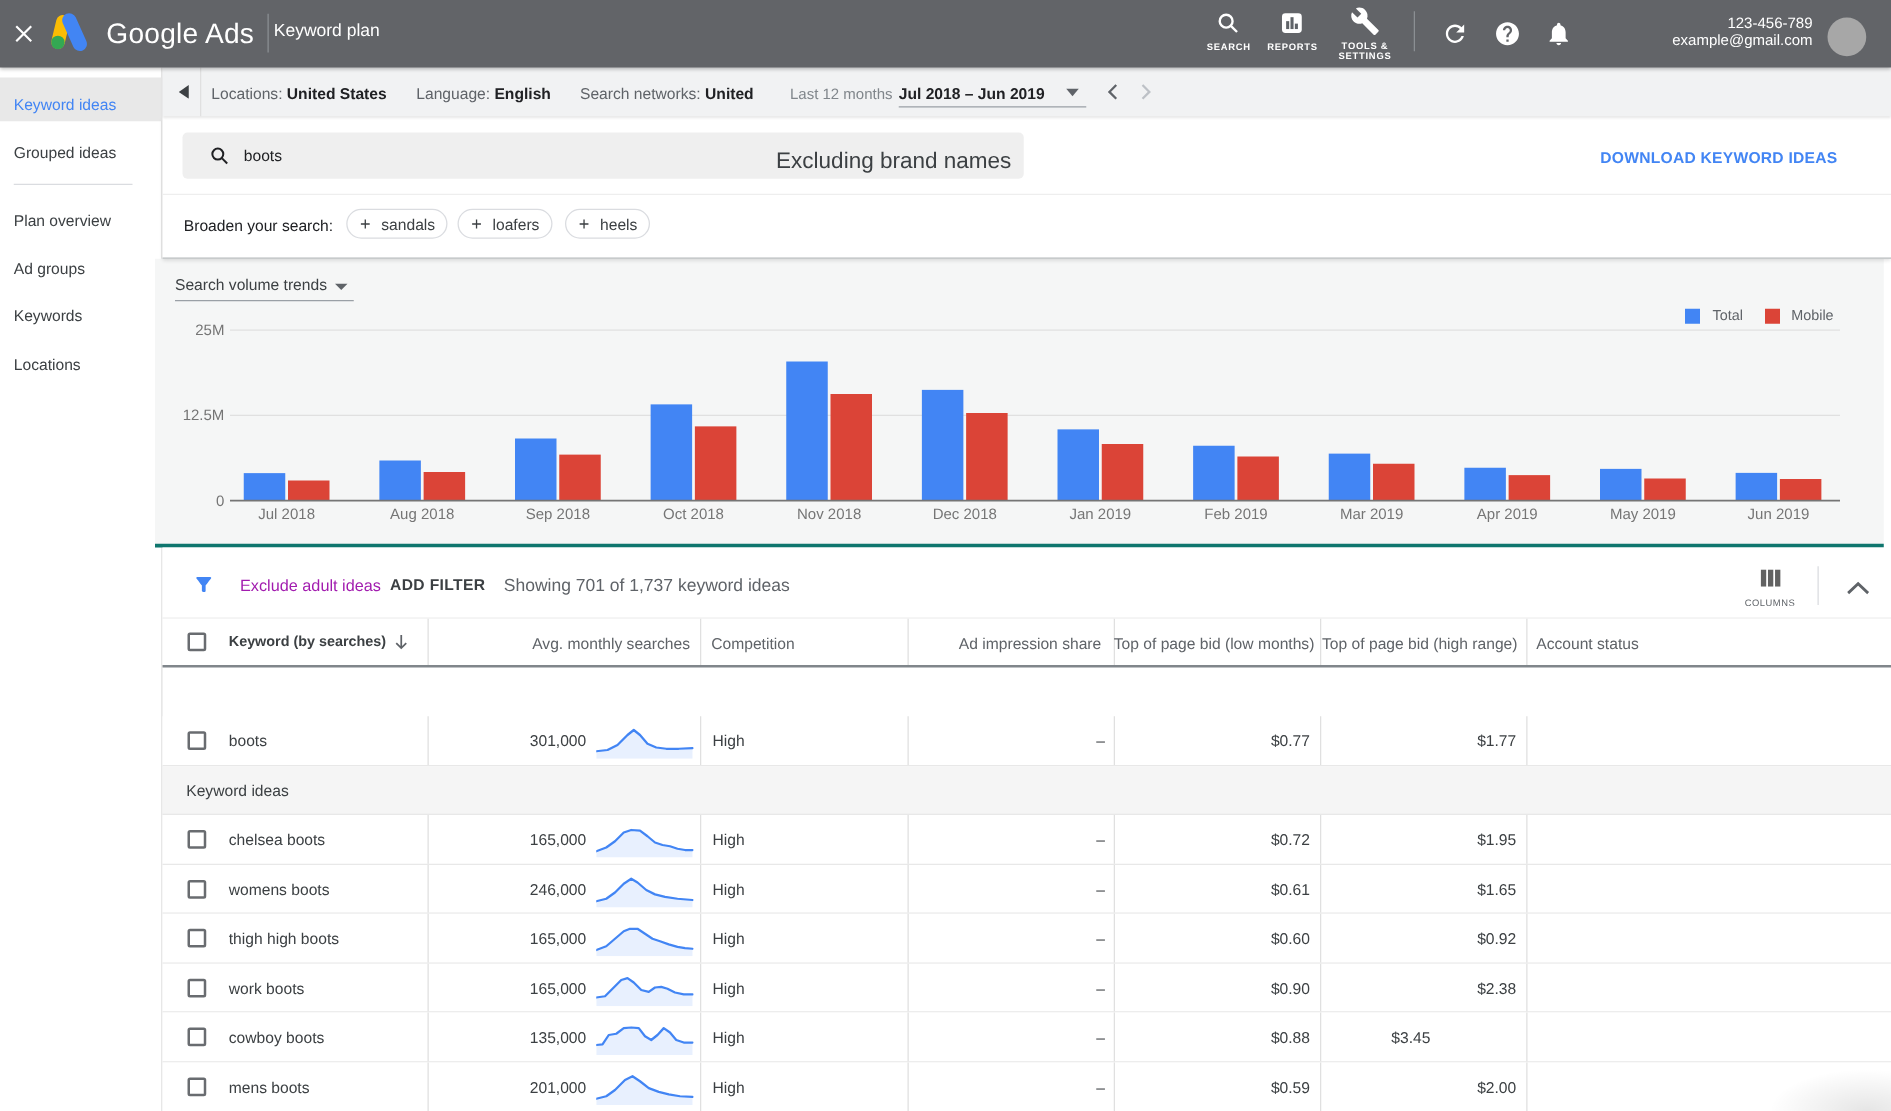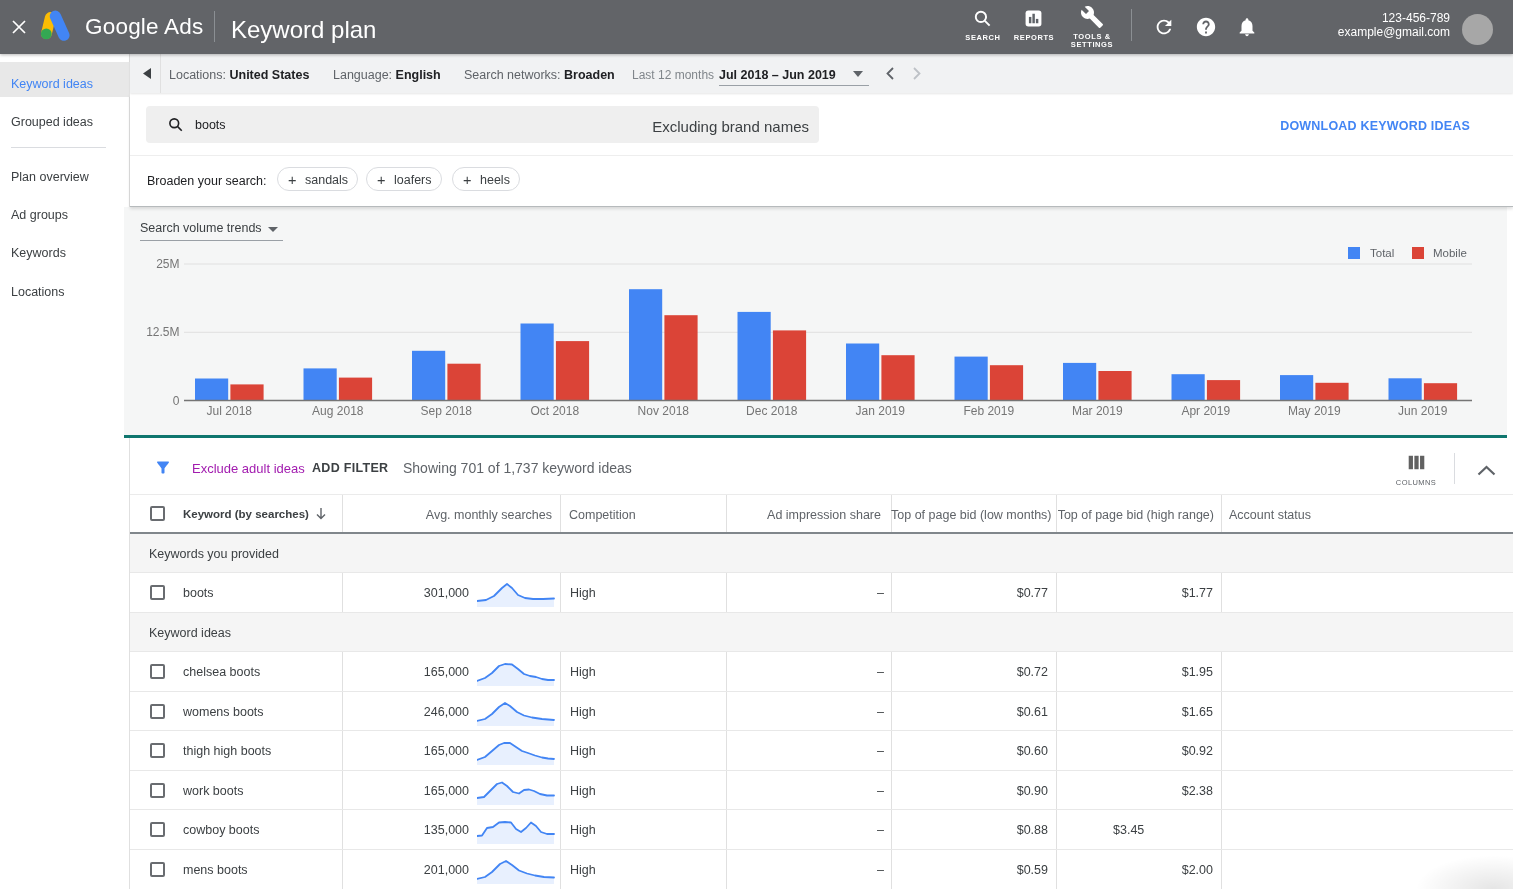--- a/index.html
+++ b/index.html
@@ -41,21 +41,21 @@
   <svg class="abs" style="left:12px;top:20px" width="14" height="14" viewBox="0 0 14 14">
     <path d="M1 1 L13 13 M13 1 L1 13" stroke="#fff" stroke-width="1.7"></path>
   </svg>
   <svg class="abs" style="left:41px;top:10px" width="30" height="32" viewBox="0 0 30 32">
     <line x1="9.3" y1="7.5" x2="5.4" y2="23.7" stroke="#fbbc04" stroke-width="10.8" stroke-linecap="round"></line>
     <circle cx="5.3" cy="23.9" r="5.4" fill="#34a853"></circle>
     <line x1="14.4" y1="6.2" x2="22.9" y2="25.2" stroke="#4285f4" stroke-width="11.3" stroke-linecap="round"></line>
   </svg>
   <div class="t ttl" style="left:85px;top:14px;font-size:22.5px;letter-spacing:0.2px;">Google Ads</div>
   <div class="abs" style="left:214px;top:11px;width:1px;height:31px;background:#8b8f93;"></div>
-  <div class="t ttl" style="left:231px;top:16px;font-size:24px;">Keyword plan</div>
+  <div class="t ttl" style="left:219px;top:16px;font-size:14px;">Keyword plan</div>
 
   <svg class="abs" style="left:973px;top:9px" width="19" height="19" viewBox="0 0 24 24">
     <circle cx="10" cy="10" r="6.5" fill="none" stroke="#fff" stroke-width="2.4"></circle>
     <line x1="15" y1="15" x2="21" y2="21" stroke="#fff" stroke-width="2.4"></line>
   </svg>
   <div class="t ttl" style="left:983px;top:33px;font-size:7.5px;font-weight:bold;letter-spacing:0.6px;transform:translateX(-50%);">SEARCH</div>
 
   <svg class="abs" style="left:1024px;top:9px" width="19" height="19" viewBox="0 0 24 24">
     <rect x="2" y="2" width="20" height="20" rx="3.5" fill="#fff"></rect>
     <rect x="6.2" y="10" width="3.1" height="8" fill="#5f6368"></rect>
@@ -99,41 +99,41 @@
   <div class="sideitem" style="top:231px;">Locations</div>
 </div>
 
 <div id="subhead">
   <div class="abs" style="left:0;top:0;width:31px;height:39px;border-right:1px solid #e0e0e0;"></div>
   <svg class="abs" style="left:13px;top:14px" width="9" height="11" viewBox="0 0 9 11">
         <path d="M8 0 L8 11 L0 5.5 Z" fill="#3c4043"></path>
       </svg>
   <div class="t" style="left:39px;top:14px;font-size:12.5px;color:#5f6368;">Locations: <span style="color:#202124;font-weight:bold;">United States</span></div>
   <div class="t" style="left:203px;top:14px;font-size:12.5px;color:#5f6368;">Language: <span style="color:#202124;font-weight:bold;">English</span></div>
-  <div class="t" style="left:334px;top:14px;font-size:12.5px;color:#5f6368;">Search networks: <span style="color:#202124;font-weight:bold;">Broaden</span></div>
+  <div class="t" style="left:334px;top:14px;font-size:12.5px;color:#5f6368;">Search networks: <span style="color:#202124;font-weight:bold;">United</span></div>
   <div class="t" style="left:502px;top:14px;font-size:12px;color:#80868b;">Last 12 months</div>
   <div class="t" style="left:589px;top:14px;font-size:12.5px;color:#202124;font-weight:bold;">Jul 2018 – Jun 2019</div>
   <div class="abs" style="left:589px;top:31px;width:150px;height:1px;background:#9aa0a6;"></div>
   <div class="abs" style="left:723px;top:17px;width:0;height:0;border-left:5px solid transparent;border-right:5px solid transparent;border-top:6px solid #5f6368;"></div>
   <svg class="abs" style="left:756px;top:13px" width="8" height="13" viewBox="0 0 8 13">
         <path d="M7 1 L1.5 6.5 L7 12" stroke="#5f6368" stroke-width="1.8" fill="none"></path>
       </svg>
   <svg class="abs" style="left:783px;top:13px" width="8" height="13" viewBox="0 0 8 13">
         <path d="M1 1 L6.5 6.5 L1 12" stroke="#bdc1c6" stroke-width="1.8" fill="none"></path>
       </svg>
 </div>
 
 <div class="abs" style="left:130px;top:93px;width:1383px;height:114px;background:#fff;border-bottom:1px solid #b6babc;box-shadow:0 2px 3px rgba(0,0,0,0.12);z-index:3;">
   <div class="abs" style="left:16px;top:13px;width:673px;height:37px;background:#efefef;border-radius:4px;">
     <svg class="abs" style="left:22px;top:11px" width="15" height="15" viewBox="0 0 24 24">
       <circle cx="10" cy="10" r="7" fill="none" stroke="#202124" stroke-width="2.6"></circle>
       <line x1="15.5" y1="15.5" x2="22" y2="22" stroke="#202124" stroke-width="2.6"></line>
     </svg>
     <div class="t" style="left:49px;top:12px;font-size:12.5px;color:#202124;">boots</div>
-    <div class="t" style="right:10px;top:12px;font-size:15px;color:#3c4043;">Excluding brand names</div>
+    <div class="t" style="right:10px;top:12px;font-size:18px;color:#3c4043;">Excluding brand names</div>
   </div>
   <div class="t" style="right:43px;top:26px;font-size:12.5px;font-weight:bold;color:#4285f4;letter-spacing:0.2px;">DOWNLOAD KEYWORD IDEAS</div>
   <div class="abs" style="left:0;top:62px;width:1383px;height:1px;background:#eeeeee;"></div>
   <div class="t" style="left:17px;top:81px;font-size:12.5px;color:#202124;">Broaden your search:</div>
   <div class="t chip" style="left:147px;top:74px;">sandals</div>
   <div class="t chip" style="left:236px;top:74px;">loafers</div>
   <div class="t chip" style="left:322px;top:74px;">heels</div>
 </div>
 
 <div id="chart" class="abs" style="left:124px;top:207px;width:1383px;height:231px;background:#f5f6f6;border-bottom:3px solid #0f766e;">
@@ -223,23 +223,20 @@
   <svg class="abs" style="left:186px;top:12px" width="10" height="13" viewBox="0 0 10 13">
           <path d="M5 1 V11 M1 7.5 L5 11.5 L9 7.5" stroke="#5f6368" stroke-width="1.4" fill="none"></path>
         </svg>
   <div class="t hdr" style="left:212px;width:210px;top:13px;text-align:right;padding-left:24px;">Avg. monthly searches</div>
   <div class="t hdr" style="left:439px;top:13px;">Competition</div>
   <div class="t hdr" style="left:596px;width:155px;top:13px;text-align:right;">Ad impression share</div>
   <div class="t hdr" style="left:761px;width:158px;top:13px;text-align:right;">Top of page bid (low months)</div>
   <div class="t hdr" style="left:900px;width:184px;top:13px;text-align:right;">Top of page bid (high range)</div>
   <div class="t hdr" style="left:1099px;top:13px;">Account status</div>
 </div>
-<div class="band" style="top:38.5px;height:39.5px;">
-        <div class="t" style="left:19px;top:13px;font-size:12.5px;color:#3c4043;">Keywords you provided</div>
-      </div>
 <div class="row" style="top:78.0px;height:39.5px;">
   <div class="vline" style="left:212px;"></div>
         <div class="vline" style="left:430px;"></div>
         <div class="vline" style="left:596px;"></div>
         <div class="vline" style="left:761px;"></div>
         <div class="vline" style="left:926px;"></div>
         <div class="vline" style="left:1091px;"></div>
   <div class="cb" style="left:20px;top:12px;"></div>
   <div class="t cell" style="left:53px;top:13px;">boots</div>
   <div class="t cell" style="left:239px;width:100px;top:13px;text-align:right;">301,000</div>

